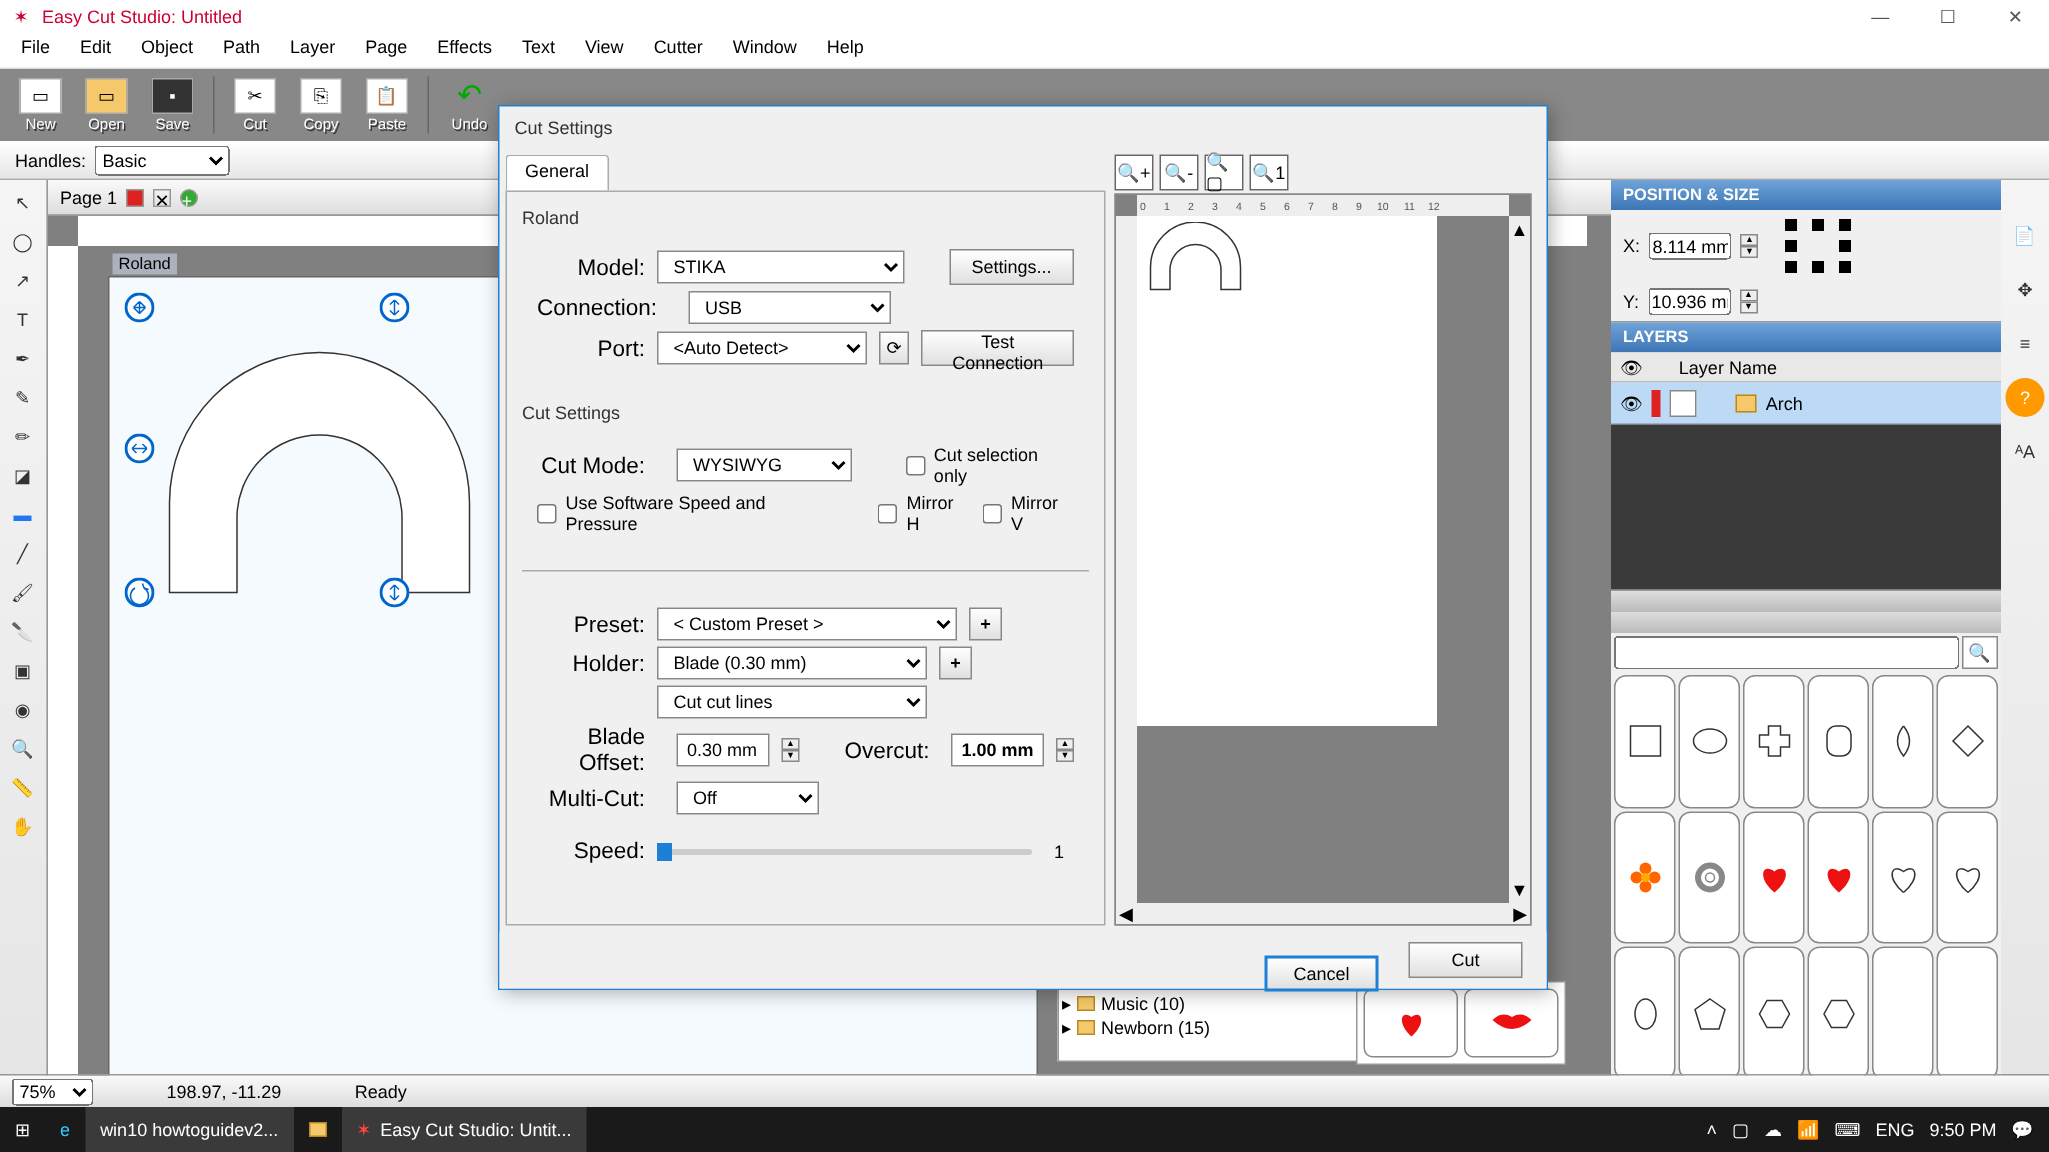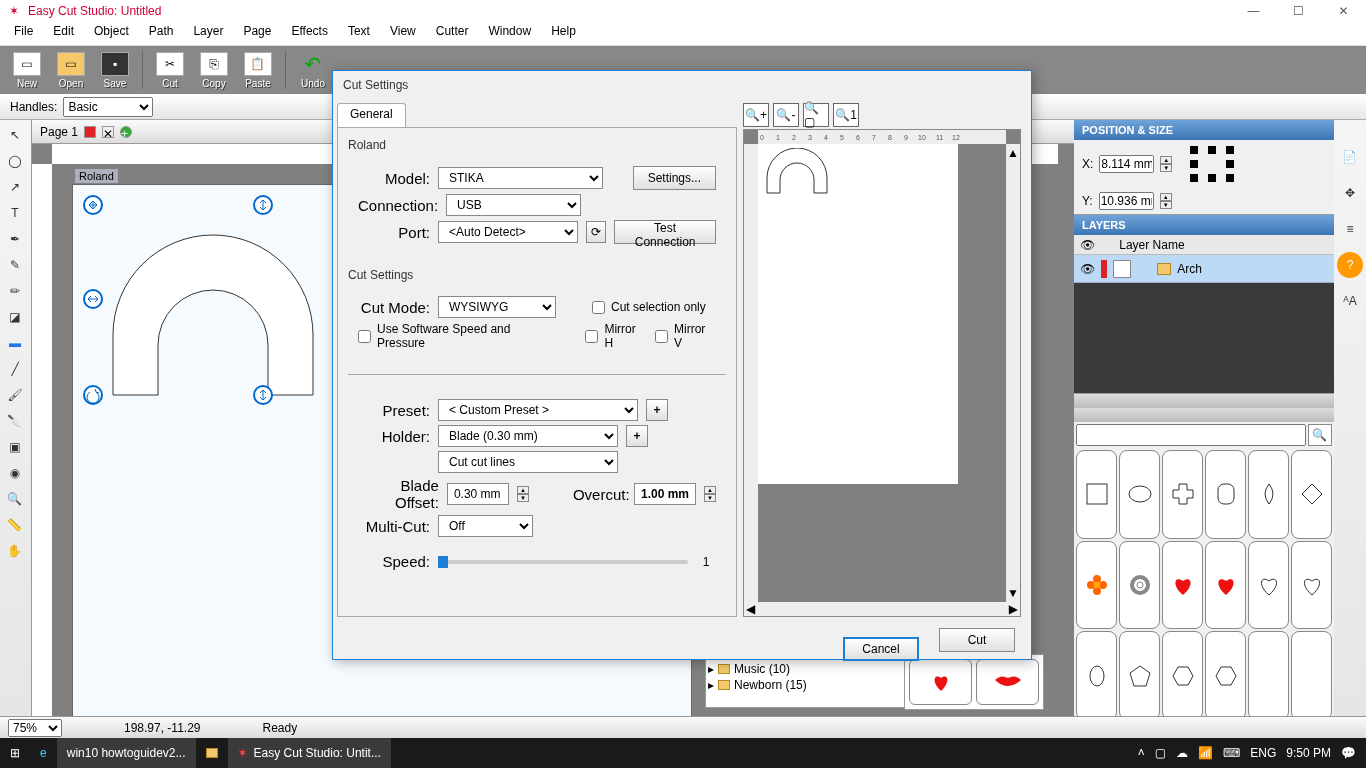--- a/index.html
+++ b/index.html
@@ -61,21 +61,21 @@
 .shapespanel{flex:1; background:#f0f0f0; display:flex; flex-direction:column;}
 .shsearch{height:26px; display:flex; padding:2px;}
 .shsearch input{flex:1; height:22px;}
 .shsearch .sbtn{width:24px; height:22px; border:1px solid #888; background:#fff; display:flex;align-items:center;justify-content:center; margin-left:2px;}
 .shgrid{flex:1; display:grid; grid-template-columns:repeat(6,1fr); gap:2px; padding:2px; overflow:hidden;}
 .shgrid .cell{background:#fff; border:1px solid #888; border-radius:8px; display:flex; align-items:center; justify-content:center;}
 .shslider{height:16px; position:relative;}
 .shslider .thumb{position:absolute; left:60%; top:2px; width:10px; height:10px; background:#08f;}
 
 
-.statusbar{position:absolute; left:0; right:0; bottom:0; height:22px; background:linear-gradient(#fafafa,#ddd); border-top:1px solid #999; display:flex; align-items:center; padding:0 8px; gap:62px;}
+.statusbar{position:absolute; left:0; right:0; bottom:0; height:22px; background:linear-gradient(#fafafa,#ddd); border-top:1px solid #999; display:flex; align-items:center; padding:0 8px; gap:49px;}
 .statusbar select{width:54px;}
 
 
 .taskbar{position:absolute; left:0; right:0; bottom:0; height:30px; background:#1a1a1a; display:flex; align-items:center; color:#fff; font-size:11px;}
 .taskbar .titem{height:30px; padding:0 10px; display:flex; align-items:center; gap:6px;}
 .taskbar .titem.active{background:#3a3a3a;}
 .taskbar .tray{margin-left:auto; display:flex; align-items:center; gap:10px; padding:0 10px;}
 
 
 .modal{position:absolute; left:332px; top:70px; width:700px; height:590px; background:#f0f0f0; border:1px solid #1e7fd6; box-shadow:2px 2px 12px rgba(0,0,0,.3); display:flex; flex-direction:column;}
@@ -85,21 +85,21 @@
 .tabrow{height:24px; display:flex;}
 .tabrow .tab{padding:3px 12px; border:1px solid #aaa; border-bottom:none; background:#fff; border-radius:3px 3px 0 0;}
 .tabcontent{flex:1; border:1px solid #aaa; background:#f0f0f0; padding:10px;}
 .group{margin-bottom:14px;}
 .glabel{font-size:12px; color:#333; margin-bottom:4px;}
 .gbox{padding:6px 10px;}
 .frow{display:flex; align-items:center; gap:8px; margin:4px 0;}
 .frow label{min-width:72px; text-align:right; font-size:15px;}
 .frow select, .frow input[type=text]{height:22px; border:1px solid #888; background:#fff; padding:0 6px; font-size:12px;}
 .frow .wd{width:165px;}
-.frow .wd2{width:100px;}
+.frow .wd2{width:100px;margin-left:13px;}
 .frow .wd3{width:180px;}
 .dbtn{height:24px; padding:0 14px; border:1px solid #888; background:linear-gradient(#fff,#e0e0e0); font-size:12px;}
 .dbtn.primary{border:2px solid #1e7fd6;margin-top:17px;}
 .refbtn{width:24px;height:22px;border:1px solid #888;background:linear-gradient(#fff,#e0e0e0);display:flex;align-items:center;justify-content:center;}
 .plusbtn{width:22px;height:22px;border:1px solid #888;background:linear-gradient(#fff,#e0e0e0);display:flex;align-items:center;justify-content:center;font-weight:bold;}
 .chkrow{display:flex; align-items:center; gap:6px; font-size:12px;}
 .hr{height:1px; background:#aaa; margin:10px 0 14px;}
 .mright{flex:1; display:flex; flex-direction:column; padding:0 6px;}
 .zoomrow{height:26px; display:flex; gap:4px;}
 .zoomrow .zbtn{width:26px;height:24px; border:1px solid #666; background:#fff; display:flex;align-items:center;justify-content:center;}

